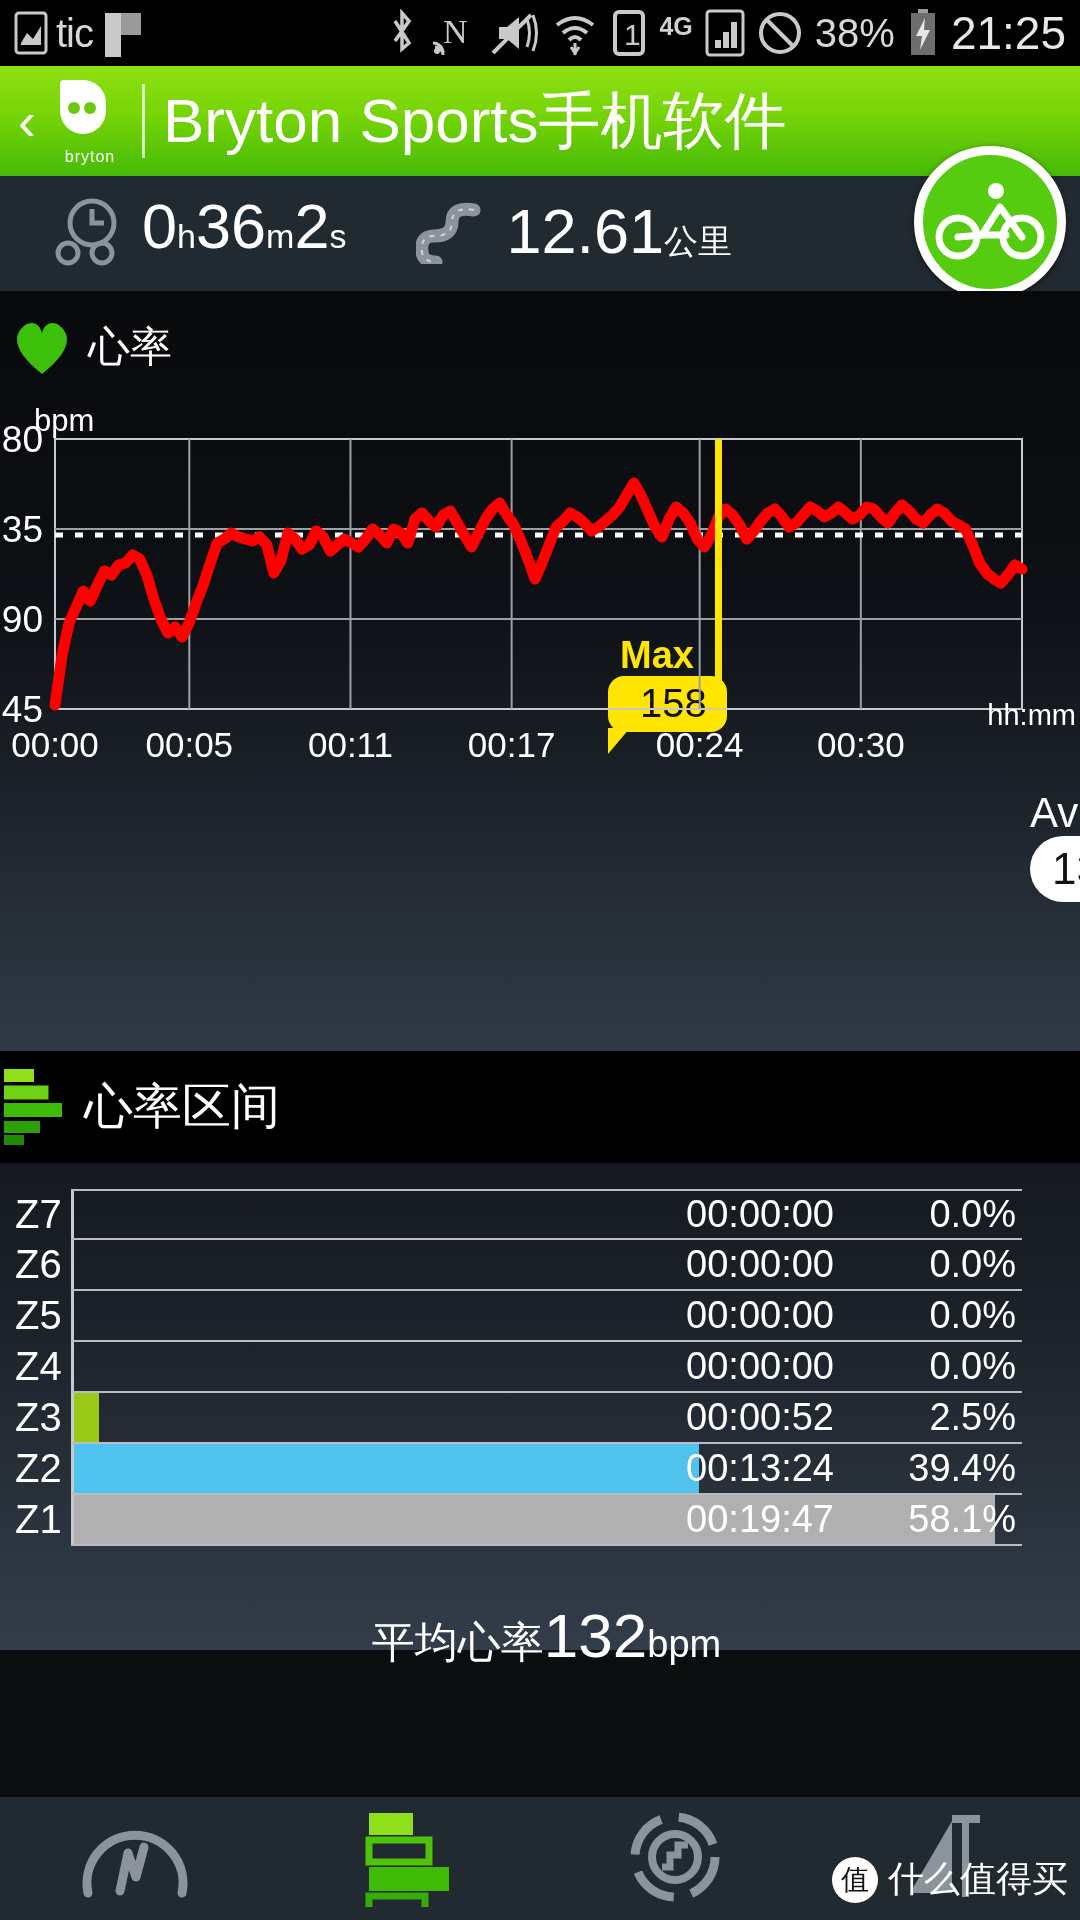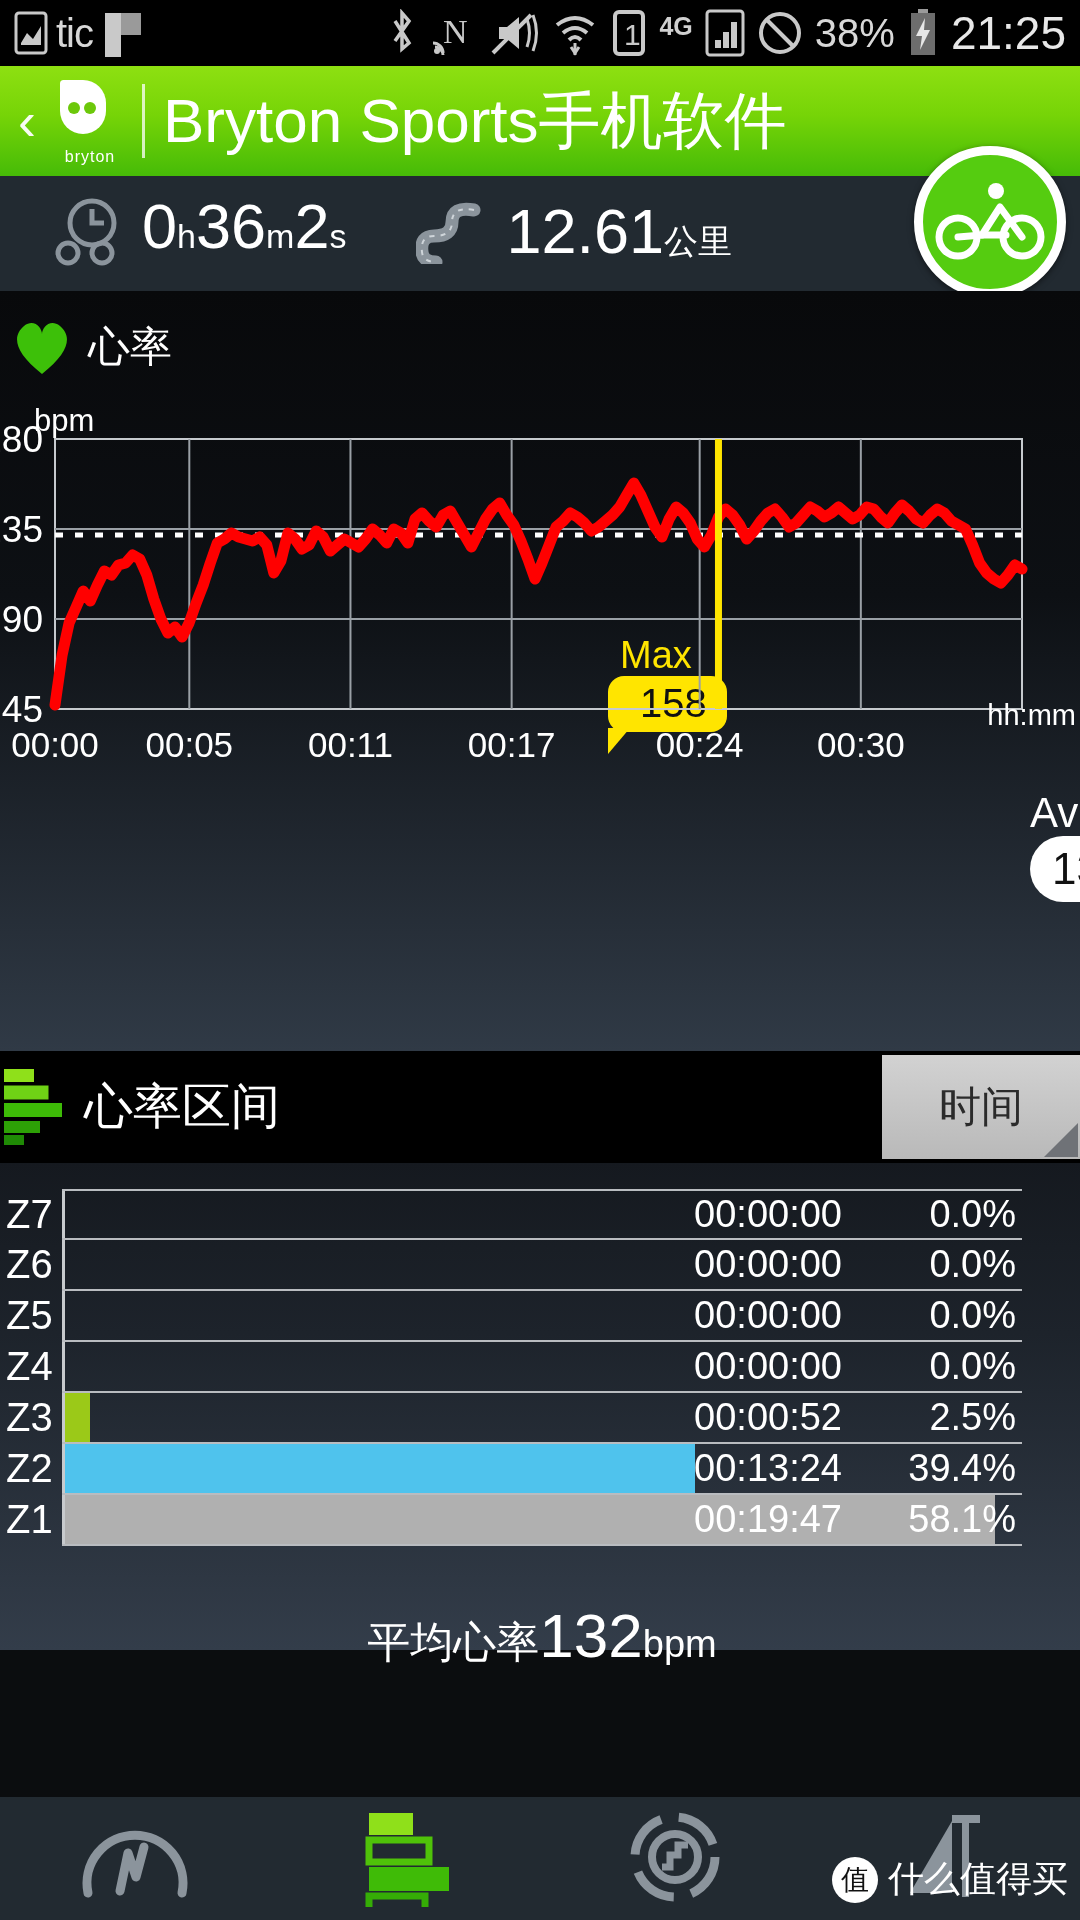--- a/index.html
+++ b/index.html
@@ -84,21 +84,21 @@
   .hr-head { display:flex; align-items:center; padding:28px 0 0 10px; }
   .heart {
     position:relative; width:58px; height:54px; margin-right:18px; margin-left:2px;
   }
   .hr-label { color:#ffffff; font-size:42px; }
 
   .chart-wrap { position:absolute; left:0; top:130px; width:1080px; height:420px; }
   .bpm-unit { position:absolute; left:34px; top:-18px; color:#fff; font-size:31px; }
   .hhmm { position:absolute; right:-2px; color:#ffffff; font-size:29px; }
 
-  .max-label { position:absolute; color:#ffe500; font-size:38px; font-weight:normal; }
+  .max-label { position:absolute; color:#ffe500; font-size:38px; font-weight:bold; }
   .max-bubble {
     position:absolute; background:#ffe500; color:#111; border-radius:16px;
     font-size:40px; padding:4px 20px 6px 32px; line-height:1.15;
   }
   .max-bubble:after{
     content:""; position:absolute; left:0px; bottom:-22px;
     border-width:26px 22px 0 0; border-style:solid;
     border-color:#ffe500 transparent transparent transparent;
   }
   .avg-label { position:absolute; color:#ffffff; font-size:42px; }
@@ -121,36 +121,36 @@
   }
   .time-btn .corner {
     position:absolute; right:2px; bottom:2px; width:0; height:0;
     border-style:solid; border-width:0 0 34px 34px;
     border-color:transparent transparent #6f7277 transparent;
   }
 
   
   .zones {
     background:linear-gradient(to bottom,#15191f 0%,#1d232b 35%,#333d4a 100%);
-    padding:26px 0 0 4px; height:487px;
+    padding:26px 0 0 13px; height:487px;
   }
   .zone-rows { position:relative; margin:0 58px 0 58px; }
   .zrow {
     position:relative; height:51px; display:flex; align-items:center;
     border-bottom:2px solid #b9bcc0;
   }
   .zrow:first-child { border-top:2px solid #b9bcc0; }
   .zaxis { position:absolute; left:0; top:0; bottom:0; width:3px; background:#c7cacd; }
   .zlabel {
     position:absolute; left:-56px; color:#ffffff; font-size:40px; width:50px; text-align:left;
   }
   .zbar { position:absolute; left:3px; top:0; bottom:0; }
   .zvals {
     margin-left:auto; display:flex; align-items:flex-start; color:#ffffff;
-    font-size:38px; gap:4px; padding-right:6px; z-index:2;
+    font-size:38px; gap:12px; padding-right:6px; z-index:2;
   }
   .ztime { width:250px; text-align:right; }
   .zpct { width:170px; text-align:right; }
 
   .avg-foot { text-align:center; color:#ffffff; margin-top:54px; }
   .avg-foot .t1 { font-size:43px; }
   .avg-foot .t2 { font-size:62px; }
   .avg-foot .t3 { font-size:38px; }
 
   
@@ -352,24 +352,20 @@
     <span>
       <svg width="66" height="80" viewBox="0 0 66 80">
         <rect x="0" y="4" width="30" height="13" fill="#8fe01a"></rect>
         <rect x="0" y="21" width="44" height="13" fill="#6fd215" stroke="#6fd215"></rect>
         <rect x="0" y="38" width="58" height="14" fill="#3dbb07"></rect>
         <rect x="0" y="56" width="36" height="12" fill="#2da006"></rect>
         <rect x="0" y="70" width="20" height="12" fill="#1f8a05"></rect>
       </svg>
     </span>
     <span class="zone-head-title">心率区间</span>
-    <div class="time-btn">
-      <span>时间</span>
-      <span class="corner"></span>
-    </div>
   </div>
 
   <div class="zones">
     <div class="zone-rows" id="zone-rows">
         <div class="zrow">
           <span class="zlabel">Z7</span>
           <span class="zaxis"></span>
           <span class="zvals">
             <span class="ztime">00:00:00</span>
             <span class="zpct">0.0%</span>

